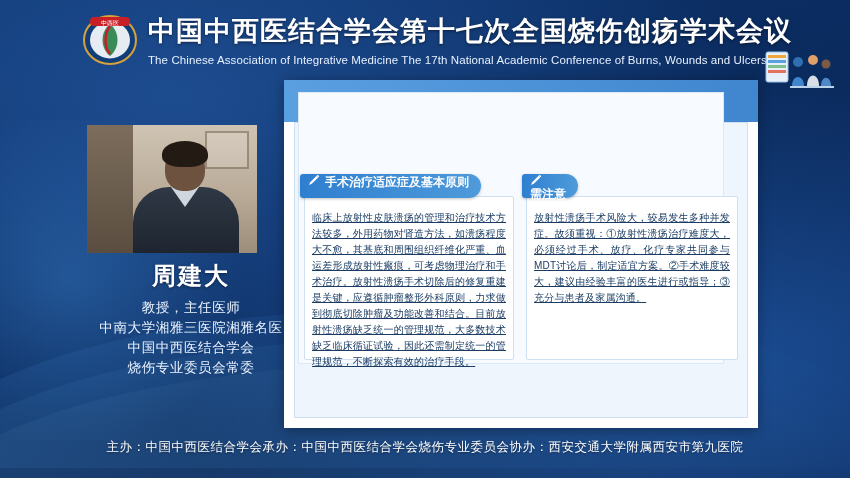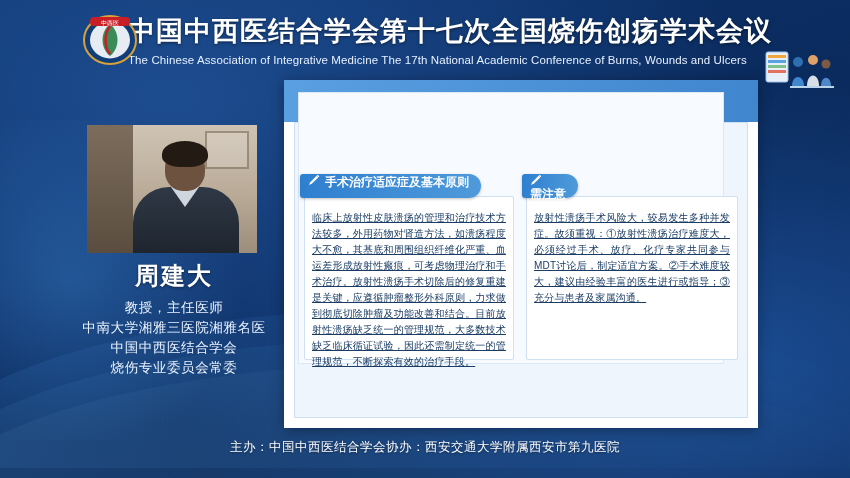--- a/index.html
+++ b/index.html
@@ -56,21 +56,21 @@
     box-sizing: border-box;
   }
   .logo {
     position: absolute;
     left: 82px;
     top: 14px;
     width: 56px;
     height: 52px;
   }
   .title-block {
-    margin-left: 50px;
+    margin-left: 70px;
   }
   .title-cn {
     font-family: "DejaVu Serif", "Liberation Serif", serif;
     font-size: 27px;
     font-weight: bold;
     color: #ffffff;
     letter-spacing: 1px;
     text-shadow: 0 1px 3px rgba(0,0,0,.5);
     white-space: nowrap;
   }
@@ -135,21 +135,21 @@
     position: absolute;
     left: 84px; top: 62px;
     width: 28px; height: 20px;
     background: #cfd6dd;
     clip-path: polygon(50% 100%, 0 0, 100% 0);
   }
 
   
   .speaker-info {
     position: absolute;
-    left: 59px;
+    left: 76px;
     top: 260px;
     width: 230px;
     text-align: center;
     color: #ffffff;
   }
   .speaker-name {
     font-size: 24px;
     font-weight: bold;
     letter-spacing: 2px;
     text-shadow: 0 1px 3px rgba(0,0,0,.45);
@@ -349,16 +349,17 @@
         <path d="M1 11 L2.2 8.2 L8.6 1.8 L10.2 3.4 L3.8 9.8 Z" fill="#ffffff"></path>
         <path d="M9.2 1.2 L10.8 2.8" stroke="#ffffff" stroke-width="1.4"></path>
       </svg>
     </span>
     <span>需注意</span>
   </div>
   <div class="card-text text-b">放射性溃疡手术风险大，较易发生多种并发症。故须重视：①放射性溃疡治疗难度大，必须经过手术、放疗、化疗专家共同参与MDT讨论后，制定适宜方案。②手术难度较大，建议由经验丰富的医生进行或指导；③充分与患者及家属沟通。</div>
 
   <div class="footer">
     <div>主办：中国中西医结合学会</div>
+    <div>承办：中国中西医结合学会烧伤专业委员会</div>
     <div>协办：西安交通大学附属西安市第九医院</div>
   </div>
 
 </div>
 
 </body></html>

